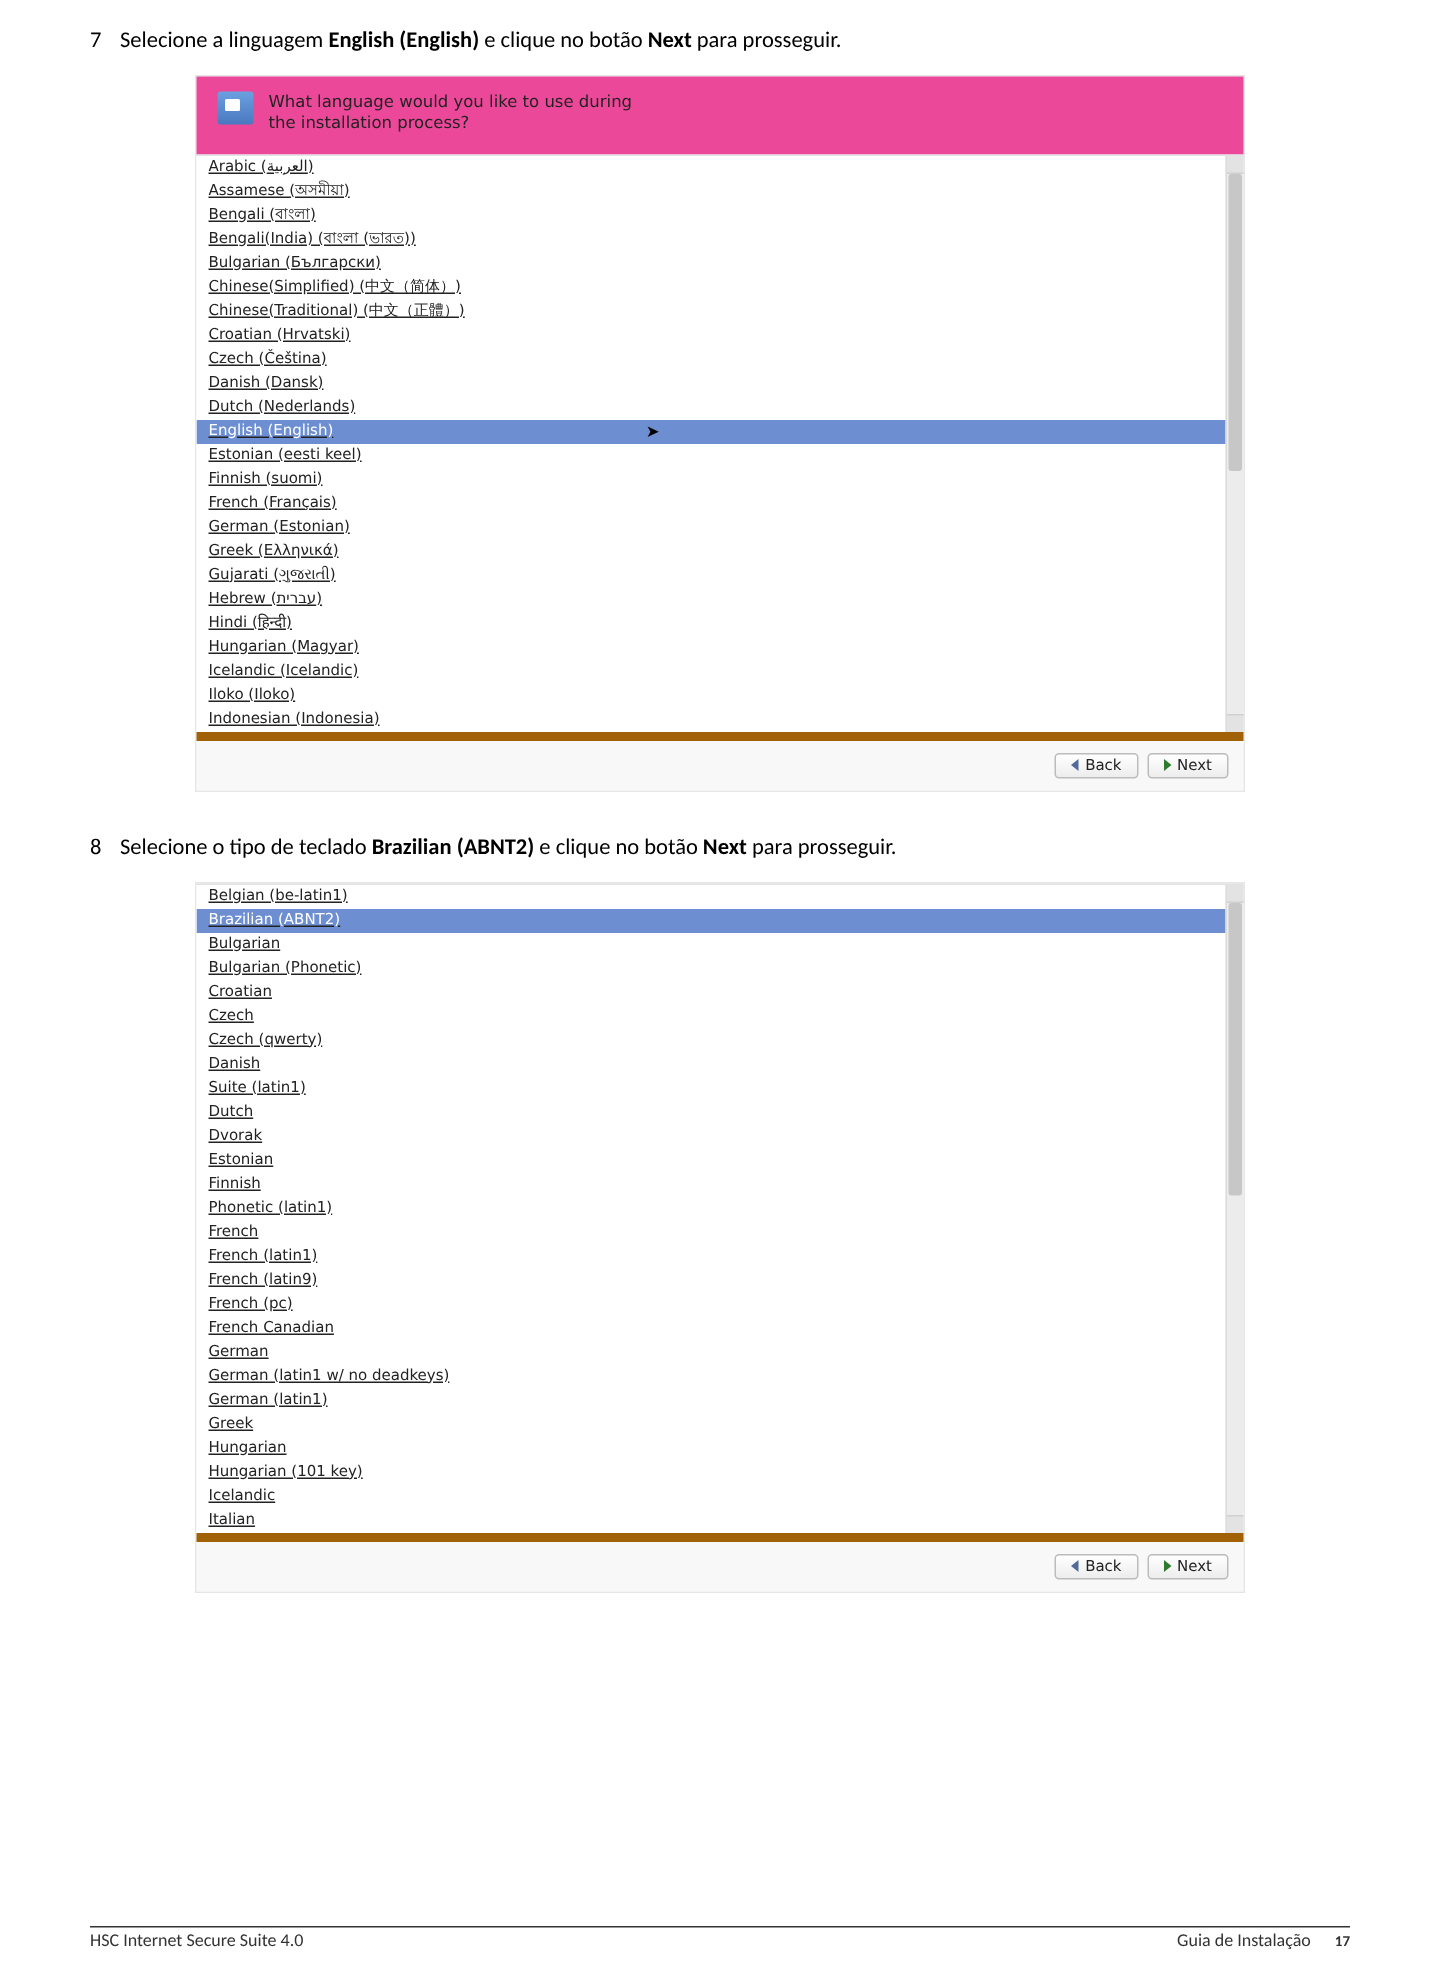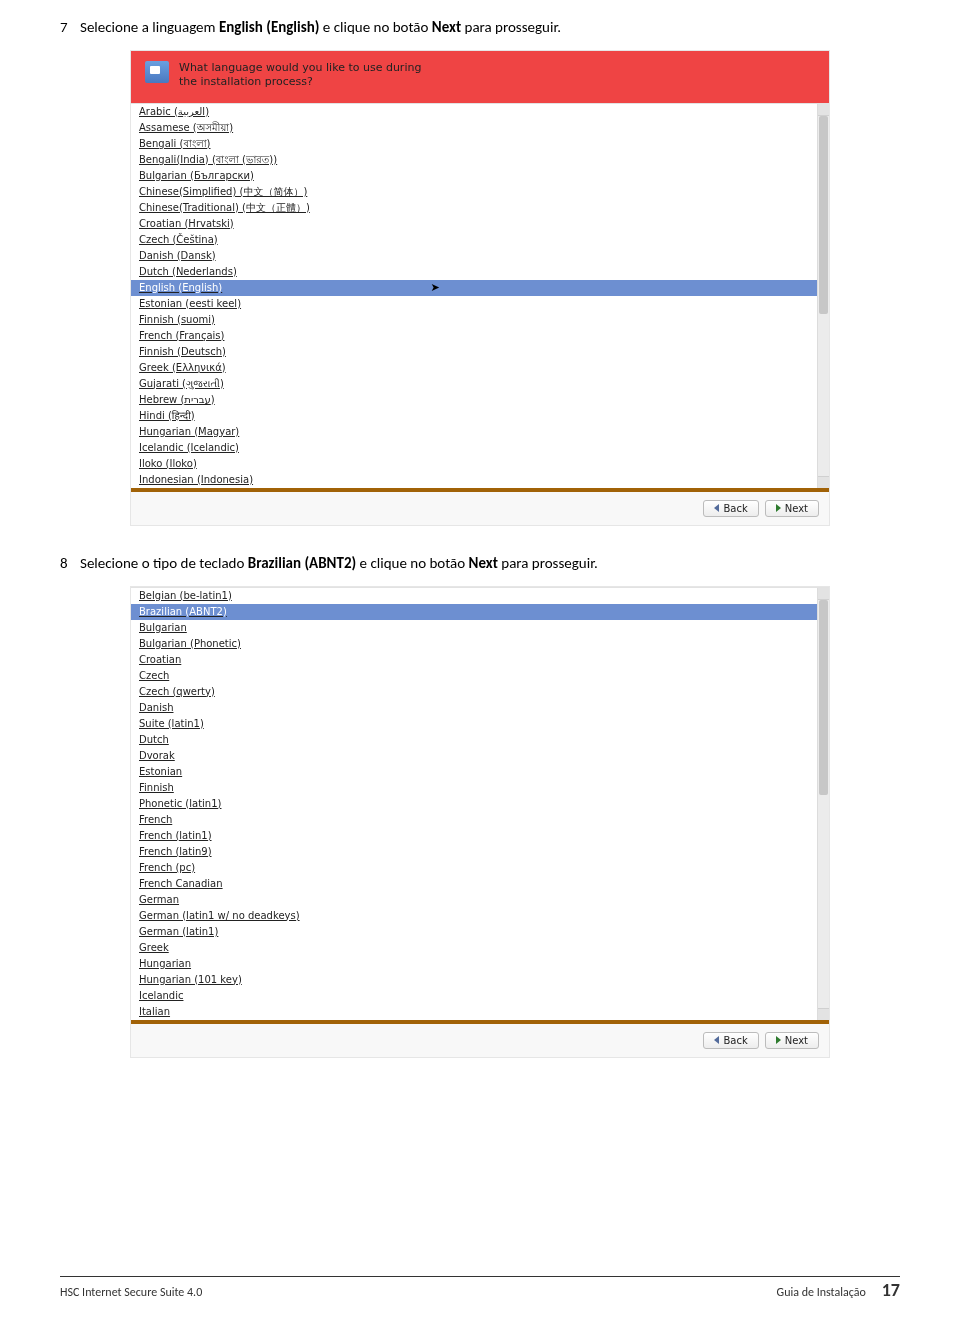--- a/index.html
+++ b/index.html
@@ -34,21 +34,21 @@
     background: #fcfcfc;
     font-family: "DejaVu Sans", Arial, sans-serif;
     font-size: 10px;
     color: #222;
   }
   .ss-header-row {
     display: flex;
     align-items: flex-start;
     gap: 10px;
     padding: 10px 14px 14px 14px;
-    background: #ef4444;
+    background: #ec4899;
   }
   .ss-flag-icon {
     width: 24px; height: 22px;
     background: linear-gradient(#6aa0e0,#4a78c0);
     border-radius: 2px;
     position: relative;
   }
   .ss-flag-icon::after {
     content: "";
     position: absolute;
@@ -132,21 +132,21 @@
     background: #c7c7c7;
     border-radius: 2px;
   }
 
   .ss-footer {
     display: flex;
     justify-content: flex-end;
     gap: 6px;
     padding: 8px 10px;
     background: #f8f8f8;
-    border-top: 4px solid #a16207;
+    border-top: 6px solid #a16207;
   }
   .ss-btn {
     display: inline-flex;
     align-items: center;
     gap: 4px;
     padding: 2px 10px;
     font-size: 10px;
     background: linear-gradient(#ffffff,#ededed);
     border: 1px solid #bcbcbc;
     border-radius: 3px;
@@ -170,21 +170,21 @@
     border-top: 1px solid #333;
     margin: 0 60px;
     padding: 2px 0 20px;
     display: flex;
     font-size: 12px;
     color: #333;
     align-items: baseline;
   }
   .footer .fl { flex: 1; }
   .footer .fc { }
-  .footer .fr { margin-left: 16px; font-size: 18px; font-weight: bold; color: #333; }
+  .footer .fr { margin-left: 16px; font-size: 10px; font-weight: bold; color: #333; }
 </style>
 </head>
 <body>
 
 <div class="page-content">
 
   <div class="instr">
     <span class="num">7</span>
     <span class="txt">
       <span>Selecione a linguagem </span><b>English (English)</b><span> e clique no botão </span><b>Next</b><span> para prosseguir.</span>
@@ -206,21 +206,21 @@
           <div class="ss-item">Chinese(Simplified) (中文（简体）)</div>
           <div class="ss-item">Chinese(Traditional) (中文（正體）)</div>
           <div class="ss-item">Croatian (Hrvatski)</div>
           <div class="ss-item">Czech (Čeština)</div>
           <div class="ss-item">Danish (Dansk)</div>
           <div class="ss-item">Dutch (Nederlands)</div>
           <div class="ss-item selected">English (English)<span class="ss-cursor">➤</span></div>
           <div class="ss-item">Estonian (eesti keel)</div>
           <div class="ss-item">Finnish (suomi)</div>
           <div class="ss-item">French (Français)</div>
-          <div class="ss-item">Finnish (Deutsch)</div>
+          <div class="ss-item">German (Estonian)</div>
           <div class="ss-item">Greek (Ελληνικά)</div>
           <div class="ss-item">Gujarati (ગુજરાતી)</div>
           <div class="ss-item">Hebrew (עברית)</div>
           <div class="ss-item">Hindi (हिन्दी)</div>
           <div class="ss-item">Hungarian (Magyar)</div>
           <div class="ss-item">Icelandic (Icelandic)</div>
           <div class="ss-item">Iloko (Iloko)</div>
           <div class="ss-item">Indonesian (Indonesia)</div>
         </div>
       <div class="ss-scroll">

